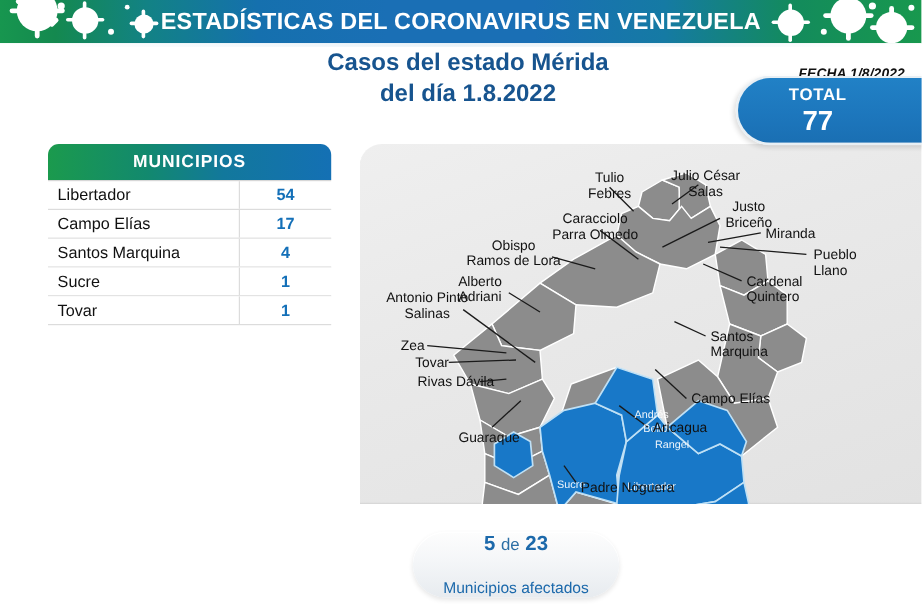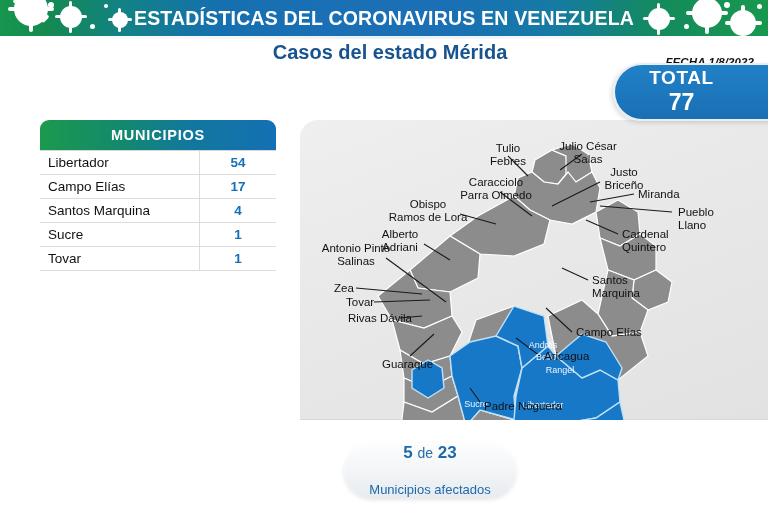--- a/index.html
+++ b/index.html
@@ -48,21 +48,21 @@
   
   .total-badge{
     position:absolute;left:613px;top:63px;width:175px;height:58px;
     background:linear-gradient(180deg,#2181c6 0%, #1d77bd 55%, #1a6fb3 100%);
     border-radius:29px 0 0 29px;
     border:2px solid #e8eff4;border-right:none;
     box-shadow:-2px 2px 4px rgba(0,0,0,.13);
     display:flex;flex-direction:column;align-items:center;justify-content:center;
     color:#ffffff;z-index:5;padding-right:40px;box-sizing:border-box;
   }
-  .total-label{font-size:19px;font-weight:bold;letter-spacing:.6px;line-height:1;}
+  .total-label{font-size:14px;font-weight:bold;letter-spacing:.6px;line-height:1;}
   .total-value{font-size:23px;font-weight:bold;line-height:1.15;margin-top:2px;}
 
   
   .table-wrap{position:absolute;left:40px;top:120px;width:236px;}
   .table-head{
     height:30px;border-radius:9px 9px 0 0;
     background:linear-gradient(90deg,#1b9a4d 0%,#12896e 35%,#12789c 62%,#1470b4 100%);
     display:flex;align-items:center;justify-content:center;
     color:#ffffff;font-size:14.5px;font-weight:bold;letter-spacing:.8px;
   }
@@ -156,20 +156,21 @@
       <div class="dotc" style="left:724px;top:2px;width:6px;height:6px;"></div>
       <div class="dotc" style="left:757px;top:4px;width:5px;height:5px;"></div>
     </div>
 
     <div class="header-title">ESTADÍSTICAS DEL CORONAVIRUS EN VENEZUELA</div>
   </div>
   <div class="headline-underline"></div>
 
   <div class="title-block">
     <div class="title-l1">Casos del estado Mérida</div>
+    <div class="title-l2">del día 1.8.2022</div>
   </div>
 
   <div class="fecha">FECHA 1/8/2022</div>
 
   <div class="total-badge">
     <div class="total-label">TOTAL</div>
     <div class="total-value">77</div>
   </div>
 
   <div class="table-wrap">

